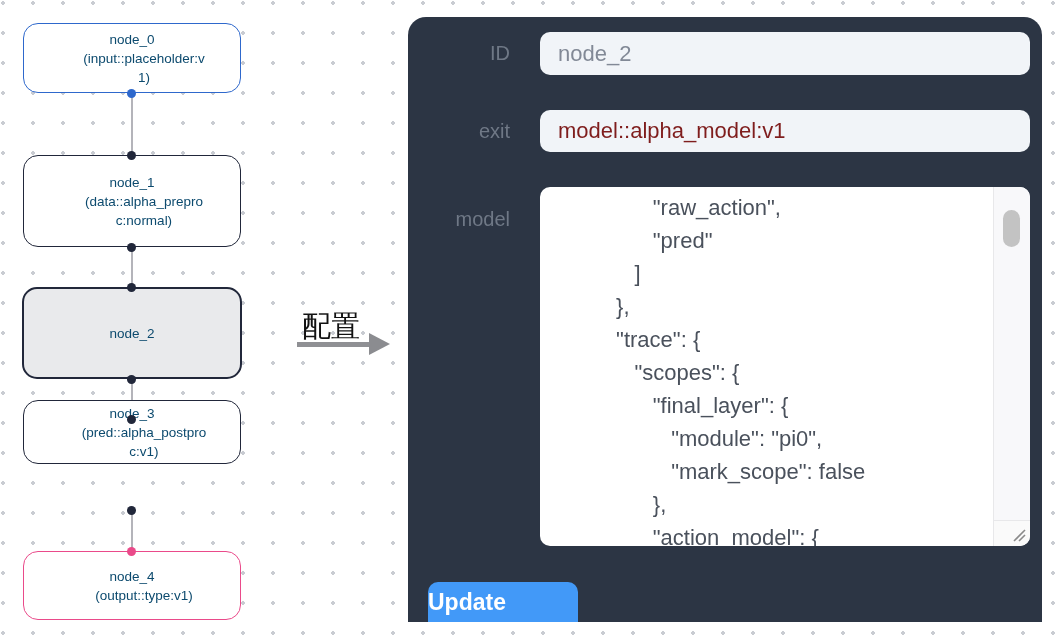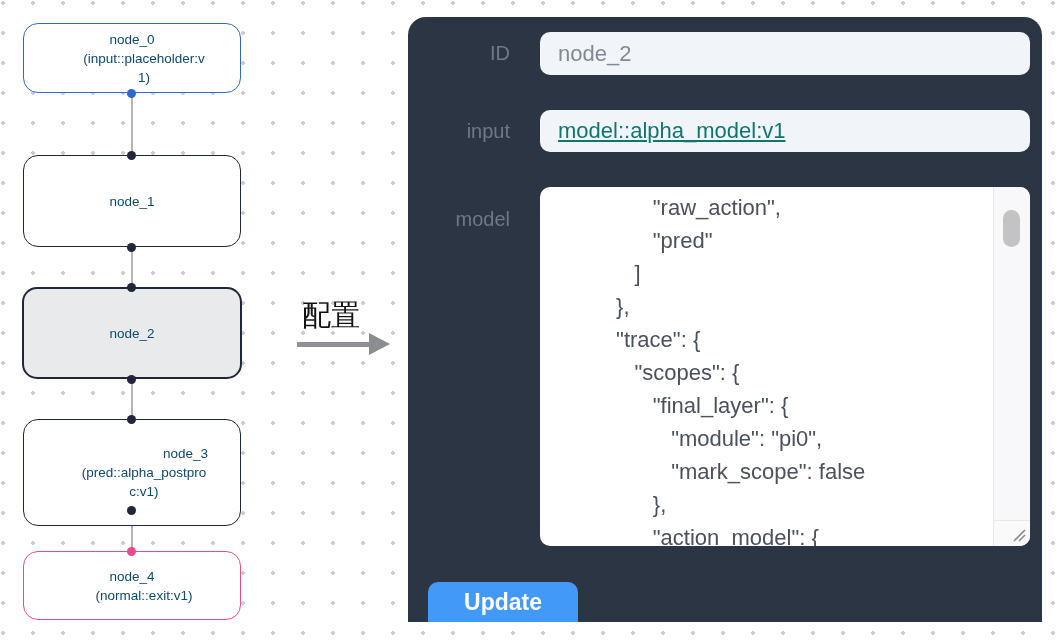--- a/index.html
+++ b/index.html
@@ -30,21 +30,21 @@
     font-size: 13.5px;
     line-height: 19px;
     color: #0c4a6e;
     padding: 0 32px;
   }
   .node .node-type { word-break: break-all; margin-left: 24px; }
   .n0 { top: 23px;  height: 70px; border-color: #2e68cc; }
   .n1 { top: 155px; height: 92px; text-align: center; }
   .n2 { top: 287px; height: 92px; left: 22px; width: 220px;
         border-width: 2.5px; background: #e9eaec; }
-  .n3 { top: 419px; height: 107px; align-items: flex-end; }
+  .n3 { top: 400px; height: 64px; }
   .n4 { top: 551px; height: 69px; border-color: #ea4a8a; }
 
   .edge {
     position: absolute;
     left: 131px;
     width: 2px;
     background: #b4b4ba;
   }
   .e0 { top: 93px;  height: 62px; }
   .e1 { top: 247px; height: 40px; }
@@ -57,21 +57,21 @@
     border-radius: 50%;
     background: #21273a;
     left: 127px;
   }
   .h-blue { background: #2e68cc; }
   .h-pink { background: #ea4a8a; }
 
   
   .transition-label {
     position: absolute;
-    left: 293px; top: 296px;
+    left: 293px; top: 307px;
     width: 76px;
     text-align: center;
     font-size: 29px;
     color: #121212;
   }
   .arrow-shaft {
     position: absolute;
     left: 297px; top: 342px;
     width: 73px; height: 5px;
     background: #8f9094;
@@ -112,21 +112,21 @@
     width: 490px;
     border: none;
     outline: none;
     background: #f1f4f8;
     border-radius: 10px;
     font-family: "Liberation Sans", sans-serif;
     font-size: 22px;
     padding: 0 0 0 18px;
   }
   .inp-id   { top: 15px; height: 43px; color: #828996; }
-  .inp-type { top: 93px; height: 42px; color: #0f766e; text-decoration: underline; }
+  .inp-type { top: 93px; height: 42px; color: #7f1d1d; }
 
   .config-box {
     position: absolute;
     left: 132px; top: 170px;
     width: 490px; height: 359px;
     background: #ffffff;
     border-radius: 10px;
     overflow: hidden;
   }
   .config-text {
@@ -165,52 +165,53 @@
     position: absolute;
     left: 20px; top: 565px;
     width: 150px; height: 56px;
     background: #4299f8;
     border: none;
     border-radius: 10px;
     color: #ffffff;
     font-family: "Liberation Sans", sans-serif;
     font-size: 23px;
     font-weight: 600;
-    text-align: center;
+    text-align: left;
     padding-bottom: 16px;
     cursor: pointer;
   }
 </style>
 </head>
 <body>
 
 <div>
 
   <div class="edge e0"></div>
   <div class="edge e1"></div>
   <div class="edge e2"></div>
   <div class="edge e3"></div>
 
   <div class="node n0">
     <div class="node-title">node_0</div>
     <div class="node-type">(input::placeholder:v1)</div>
   </div>
   <div class="node n1">
     <div class="node-title">node_1</div>
+    <div class="node-type">(data::alpha_preproc:normal)</div>
   </div>
   <div class="node n2">
     <div class="node-title">node_2</div>
   </div>
   <div class="node n3">
     <div class="node-title">node_3</div>
     <div class="node-type">(pred::alpha_postproc:v1)</div>
   </div>
   <div class="node n4">
     <div class="node-title">node_4</div>
-    <div class="node-type">(normal::exit:v1)</div>
+    <div class="node-type">(output::type:v1)</div>
   </div>
 
   <div class="handle h-blue" style="top:88.5px"></div>
   <div class="handle" style="top:150.5px"></div>
   <div class="handle" style="top:242.5px"></div>
   <div class="handle" style="top:282.5px"></div>
   <div class="handle" style="top:374.5px"></div>
   <div class="handle" style="top:414.5px"></div>
   <div class="handle" style="top:505.5px"></div>
   <div class="handle h-pink" style="top:546.5px"></div>
@@ -219,21 +220,21 @@
 
 <div class="transition-label">配置</div>
 <div class="arrow-shaft"></div>
 <div class="arrow-head"></div>
 
 <div class="panel">
 
   <div class="field-label lbl-id">ID</div>
   <input class="inp-id" type="text" value="node_2" style="">
 
-  <div class="field-label lbl-type">input</div>
+  <div class="field-label lbl-type">exit</div>
   <input class="inp-type" type="text" value="model::alpha_model:v1" style="">
 
   <div class="field-label lbl-config">model</div>
   <div class="config-box">
     <pre class="config-text">                "raw_action",
                 "pred"
              ]
           },
           "trace": {
              "scopes": {

